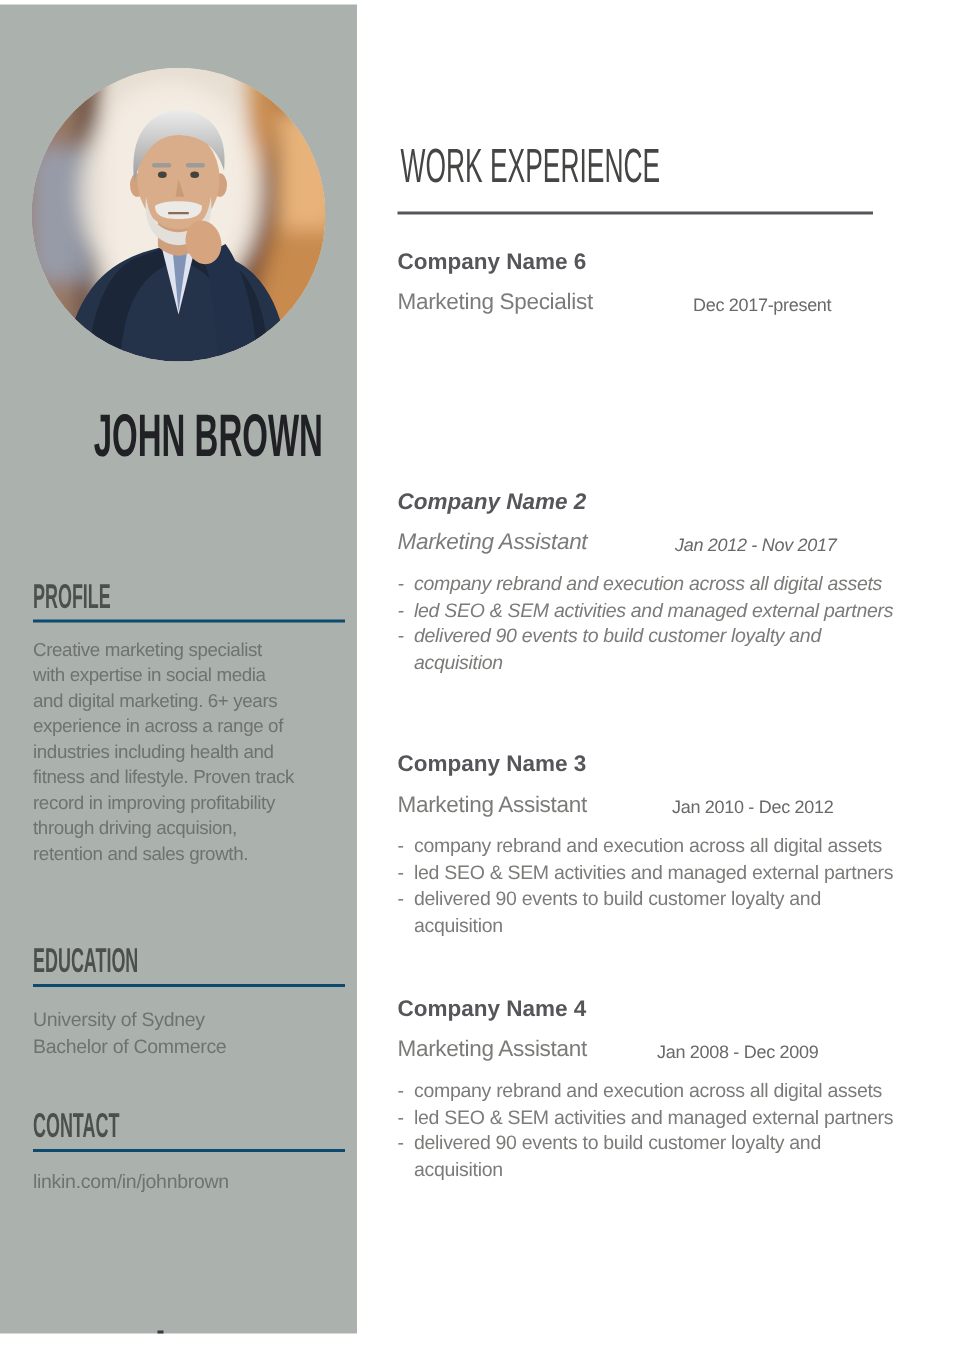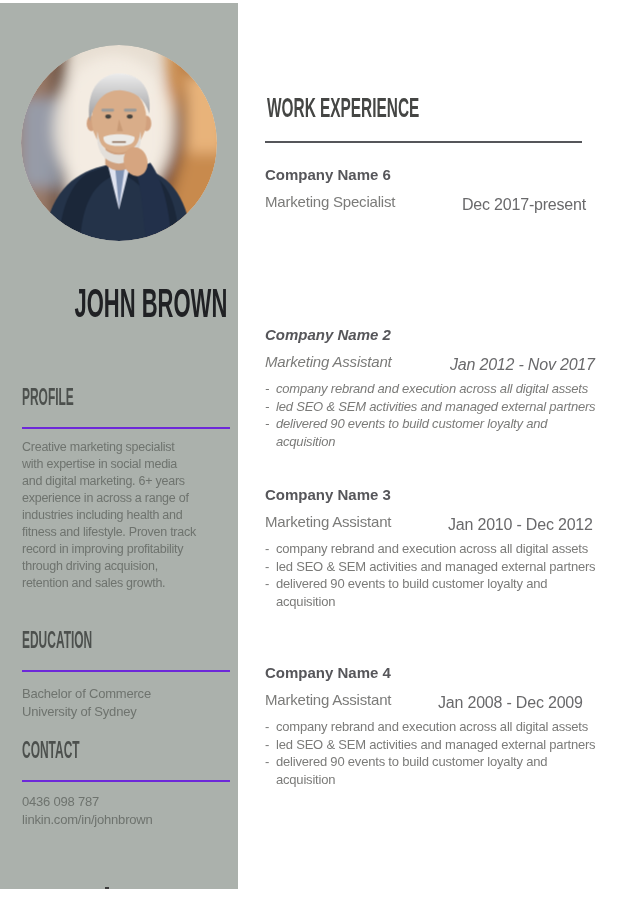--- a/index.html
+++ b/index.html
@@ -10,56 +10,56 @@
   
   .sidebar{
     position:absolute;left:0;top:3px;width:238px;height:886px;
     background:#abb1ac;
   }
   .photo-wrap{
     position:absolute;left:21px;top:42px;width:196px;height:196px;
     border-radius:50%;overflow:hidden;
   }
   .name{
-    position:absolute;left:0;top:266px;width:238px;margin:12px;
+    position:absolute;left:0;top:266px;width:238px;margin:0;
     text-align:center;font-size:40px;font-weight:bold;color:#202124;
     white-space:nowrap;
   }
   .name .cond{display:inline-block;transform:scaleX(0.55);transform-origin:50% 50%;}
   .side-section{position:absolute;left:22px;width:208px;}
   .side-heading{
     margin:0;font-size:23px;font-weight:bold;color:#4c504d;
-    border-bottom:2px solid #6d28d9;padding-bottom:16px;white-space:nowrap;
+    border-bottom:2px solid #0c4a6e;padding-bottom:2px;white-space:nowrap;
   }
   .side-heading .cond{display:inline-block;transform:scaleX(0.52);transform-origin:0 50%;}
   .profile-sec{top:381px;}
   .profile-text{
     margin:10px 0 0 0;font-size:12.5px;letter-spacing:-0.25px;line-height:17px;
     color:#6e736e;white-space:pre-line;width:214px;
   }
   .education-sec{top:624px;}
   .contact-sec{top:734px;}
   .side-lines{margin-top:11px;font-size:13px;letter-spacing:-0.2px;line-height:17.5px;color:#6e736e;}
   .side-lines div{white-space:nowrap;}
   .education-sec .side-lines{margin-top:13px;}
   .stray-dot{position:absolute;left:105px;top:884px;width:4px;height:2px;background:#3c3c3c;}
   
   .main{position:absolute;left:265px;top:0;width:352px;}
   .main-heading{
-    position:absolute;left:2px;top:92px;margin:0;font-size:28px;font-weight:bold;
+    position:absolute;left:2px;top:92px;margin:0;font-size:32px;font-weight:normal;
     color:#454644;white-space:nowrap;
   }
   .main-heading .cond{display:inline-block;transform:scaleX(0.55);transform-origin:0 50%;}
   .rule{position:absolute;left:0;top:141px;width:317px;height:2px;background:#55565a;}
   .job{position:absolute;left:0;width:352px;}
-  .job-1{top:166px;} .job-2{top:326px;font-style:italic;} .job-3{top:486px;} .job-4{top:664px;}
+  .job-1{top:166px;} .job-2{top:326px;font-style:italic;} .job-3{top:501px;} .job-4{top:664px;}
   .company{margin:0;font-size:15px;font-weight:bold;color:#56565a;line-height:18px;}
   .role-row{position:relative;margin-top:9px;height:19px;}
   .role{font-size:15px;color:#7b7b79;letter-spacing:-0.2px;}
-  .dates{position:absolute;top:3px;font-size:16px;color:#69696b;letter-spacing:-0.2px;white-space:nowrap;}
+  .dates{position:absolute;top:3px;font-size:12px;color:#69696b;letter-spacing:-0.2px;white-space:nowrap;}
   .job-1 .dates{left:197px;} .job-2 .dates{left:185px;}
   .job-3 .dates{left:183px;} .job-4 .dates{left:173px;}
   .bullets{list-style:none;margin:8px 0 0 0;padding:0;}
   .bullets li{
     position:relative;padding-left:11px;font-size:13px;letter-spacing:-0.2px;
     line-height:17.5px;color:#7b7b79;white-space:pre-line;
   }
   .bullets li::before{content:"-";position:absolute;left:0;top:0;color:#7b7b79;}
 </style>
 </head>
@@ -131,29 +131,28 @@
 industries including health and
 fitness and lifestyle. Proven track
 record in improving profitability
 through driving acquision,
 retention and sales growth.</p>
     </section>
 
     <section class="side-section education-sec">
       <h2 class="side-heading"><span class="cond">EDUCATION</span></h2>
       <div class="side-lines">
+        <div>University of Sydney</div>
         <div>Bachelor of Commerce</div>
-        <div>University of Sydney</div>
       </div>
     </section>
 
     <section class="side-section contact-sec">
       <h2 class="side-heading"><span class="cond">CONTACT</span></h2>
       <div class="side-lines">
-        <div>0436 098 787</div>
         <div>linkin.com/in/johnbrown</div>
       </div>
     </section>
 
     <div class="stray-dot"></div>
   </aside>
 
   <main class="main">
     <h2 class="main-heading"><span class="cond">WORK EXPERIENCE</span></h2>
     <div class="rule"></div>

